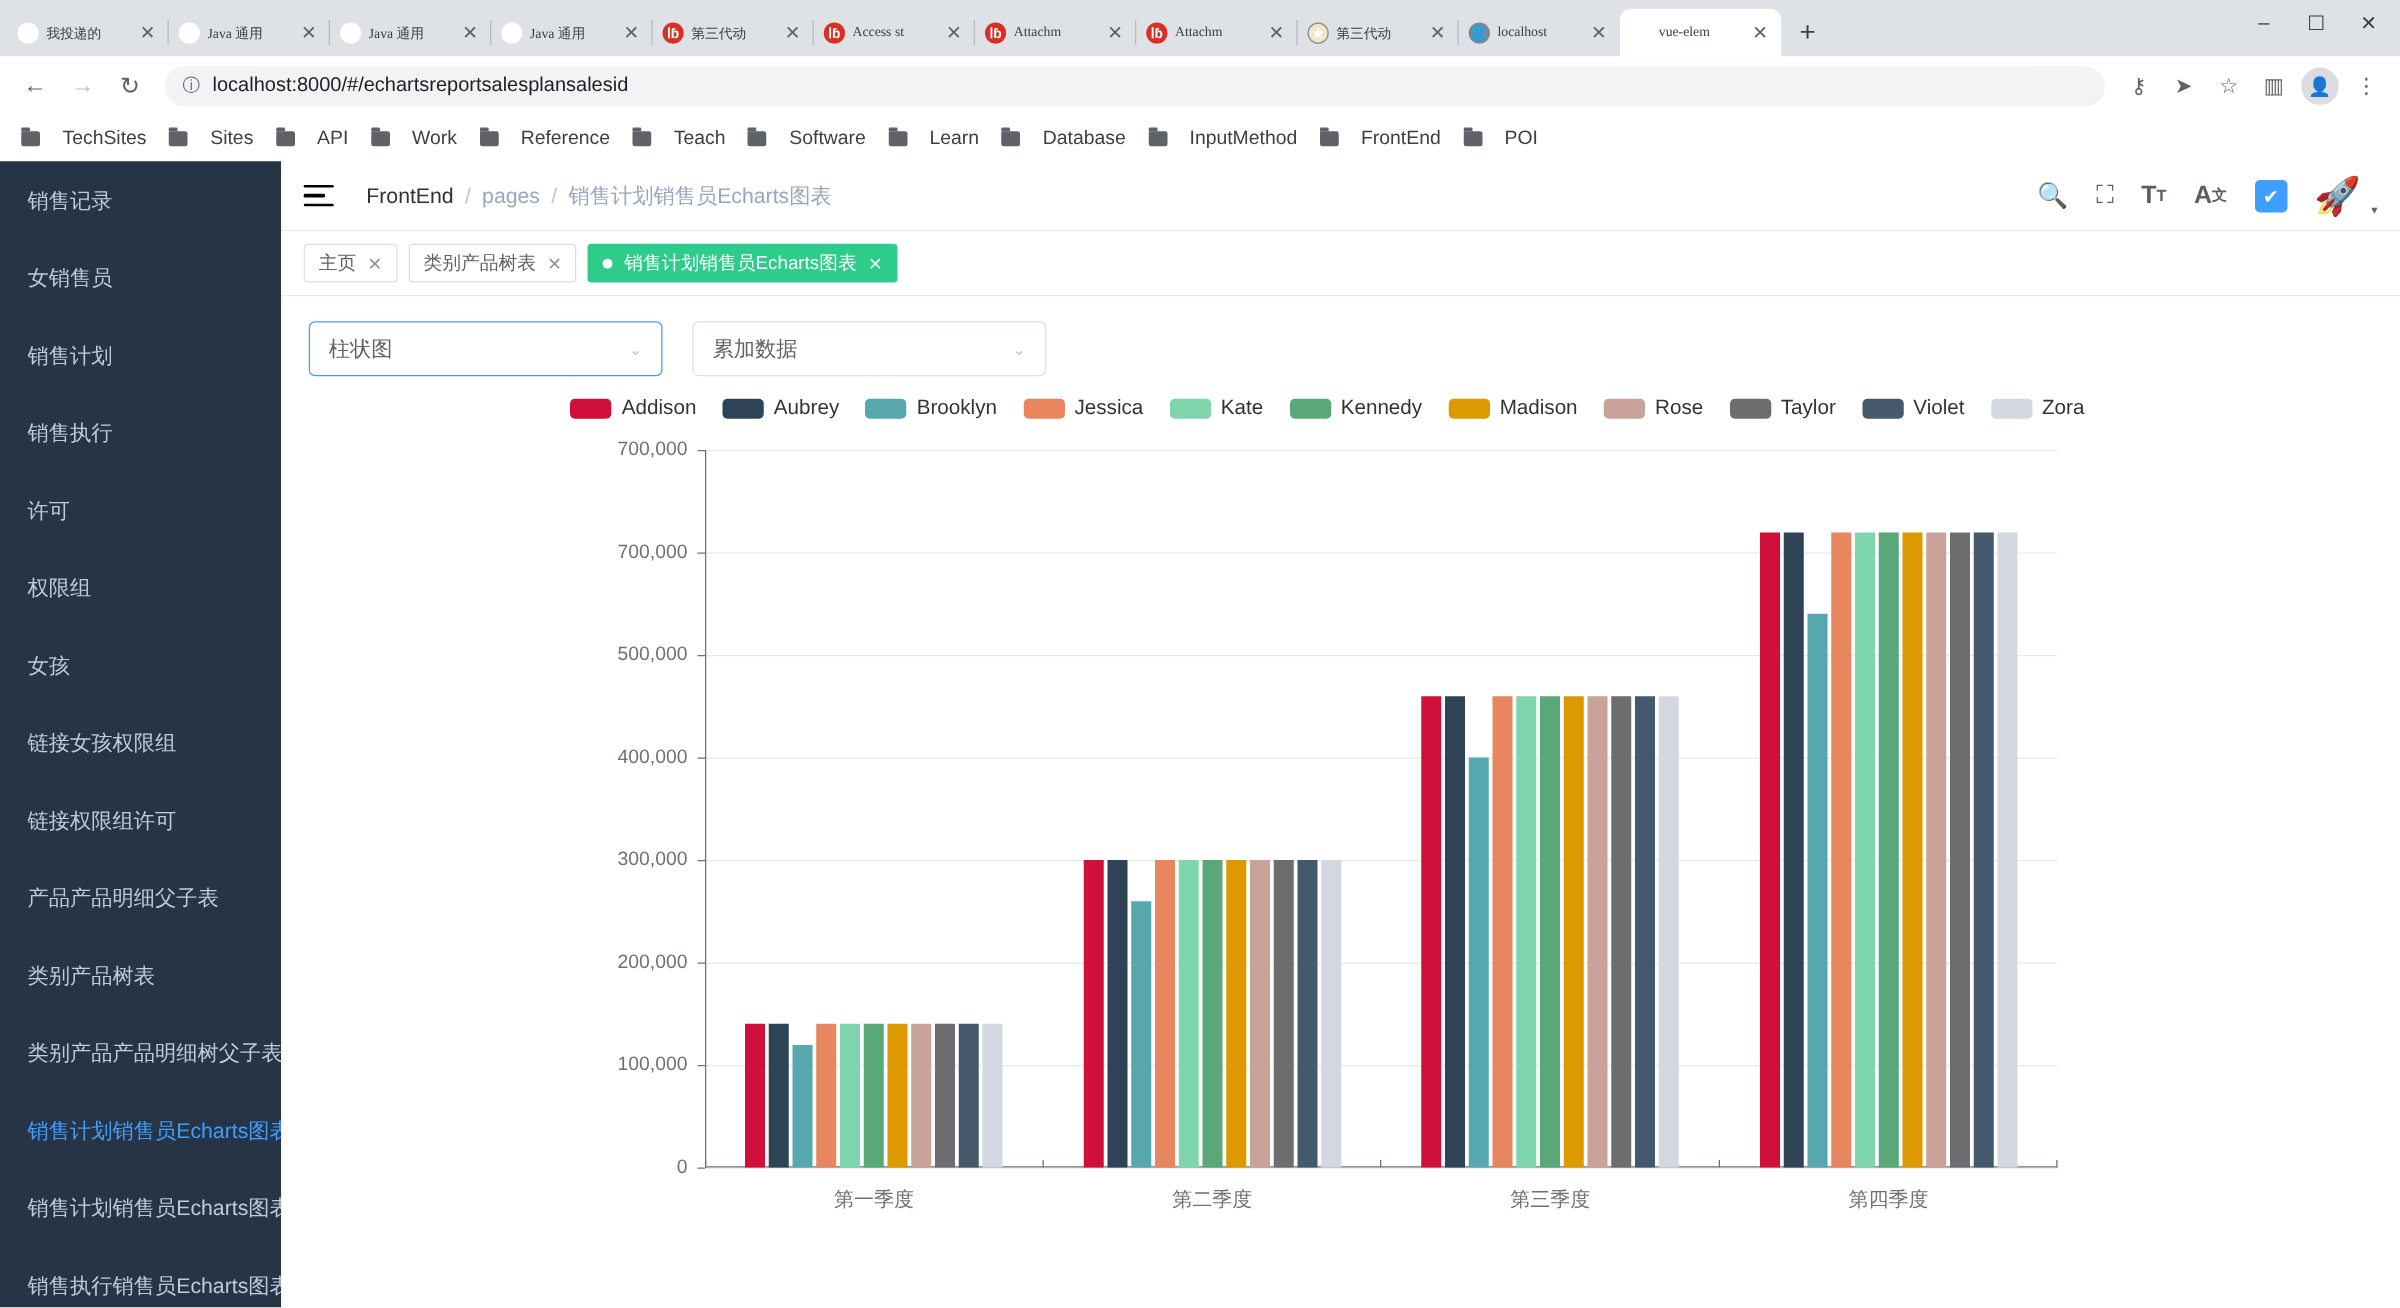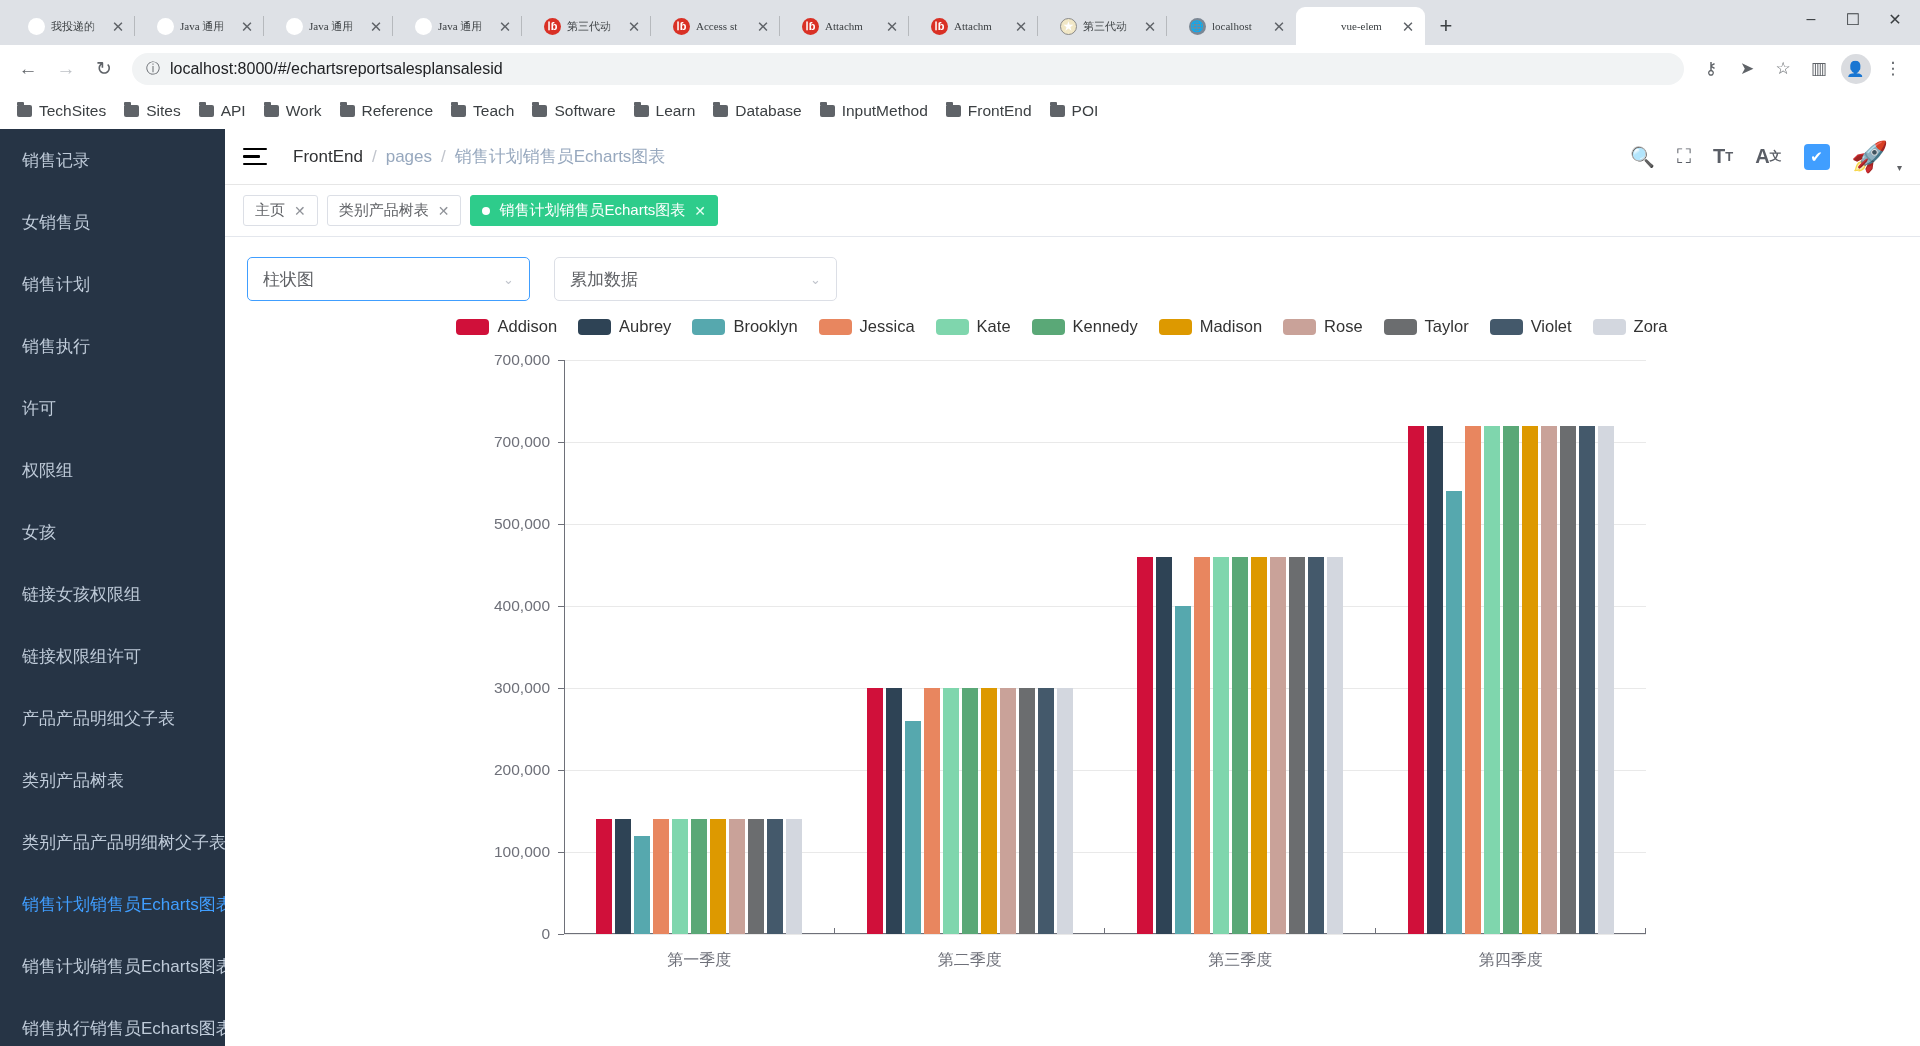--- a/index.html
+++ b/index.html
@@ -8,21 +8,21 @@
 
   
   .browser { width:1920px; height:1046px; display:flex; flex-direction:column; }
   .tabstrip { height:45px; background:#dee1e6; display:flex; align-items:flex-end; padding-left:6px; position:relative; flex:0 0 45px;}
   .tab { height:38px; width:129px; display:flex; align-items:center; gap:6px; padding:0 8px; font-size:14.5px; color:#3c4043;
          border-radius:9px 9px 0 0; position:relative; flex:0 0 auto; }
   .tab.inactive { background:transparent; }
   .tab.inactive + .tab.inactive::before { content:""; position:absolute; left:-1px; top:9px; height:20px; width:1px; background:#b6b9bd; }
   .tab.active { background:#fff; box-shadow:0 0 0 0 #fff; }
   .tab .favicon { width:17px; height:17px; flex:0 0 17px; border-radius:50%; display:flex; align-items:center; justify-content:center;
-                  font-size:11px; font-weight:bold; color:#fff;margin-left:14px; }
+                  font-size:11px; font-weight:bold; color:#fff; }
   .fav-chrome { background:#fff; color:#1aa260; font-size:15px; font-weight:bold; line-height:1;}
   .fav-red { background:#d93025; border-radius:4px; font-size:11px; }
   .fav-img { background:#f1e7c6; border:1px solid #8a8a8a; border-radius:2px; color:#c9a227; font-size:12px;}
   .fav-globe { background:#7b8794; font-size:11px; }
   .fav-vue { background:#fff; color:#41b883; font-size:15px; }
   .tab .tabtitle { flex:1; white-space:nowrap; overflow:hidden; -webkit-mask-image:linear-gradient(to right,#000 75%,transparent 100%);
                    mask-image:linear-gradient(to right,#000 75%,transparent 100%); font-size:11px;font-family:Liberation Serif, serif; }
   .tab .tabclose { font-size:15px; color:#5f6368; width:18px; text-align:center; line-height:1; flex:0 0 18px; }
   .newtab { width:34px; height:34px; display:flex; align-items:center; justify-content:center; font-size:22px; color:#3c4043; margin-left:4px; margin-bottom:2px;}
   .winbtns { position:absolute; right:4px; top:2px; display:flex; align-items:center; gap:0; }
@@ -32,21 +32,21 @@
   .navbtn { width:36px; height:36px; border-radius:50%; display:flex; align-items:center; justify-content:center; color:#5f6368; font-size:19px;}
   .navbtn.disabled { color:#bdc1c6; }
   .omnibox { flex:1; height:32px; background:#f1f3f4; border-radius:16px; display:flex; align-items:center; padding:0 14px; gap:10px; margin:0 8px; }
   .omnibox .lockico { font-size:14px; color:#5f6368; }
   .omnibox .urltext { font-size:16px; color:#202124; white-space:nowrap; }
   .tb-icons { display:flex; align-items:center; gap:2px; }
   .tb-icon { width:34px; height:34px; display:flex; align-items:center; justify-content:center; color:#5f6368; font-size:17px;}
   .avatarbtn { width:30px; height:30px; border-radius:50%; background:#dadce0; display:flex; align-items:center; justify-content:center; color:#5f6368; font-size:15px; margin:0 3px;}
 
   .bookmarks { height:37px; background:#fff; display:flex; align-items:center; gap:0; padding:0 8px; flex:0 0 37px; }
-  .bm { display:flex; align-items:center; gap:7px; padding:5px 9px; font-size:15.5px; color:#3c4043; border-radius:4px; white-space:nowrap;}
+  .bm { display:flex; align-items:center; gap:18px; padding:5px 9px; font-size:15.5px; color:#3c4043; border-radius:4px; white-space:nowrap;}
   .bm .folder { width:15px; height:12px; background:#5f6368; border-radius:1px 2px 2px 2px; position:relative; flex:0 0 15px;}
   .bm .folder::before { content:""; position:absolute; left:0; top:-3px; width:7px; height:3px; background:#5f6368; border-radius:1px 1px 0 0;}
 
   
   .app { flex:1; display:flex; min-height:0; }
   .sidebar { width:225px; background:#263445; flex:0 0 225px; overflow:hidden; padding-top:0px; }
   .side-item { height:62px; display:flex; align-items:center; padding:0 22px; color:#bfcbd9; font-size:17px; white-space:nowrap; }
   .side-item.active { color:#409eff; }
 
   .content { flex:1; display:flex; flex-direction:column; background:#fff; min-width:0; }

